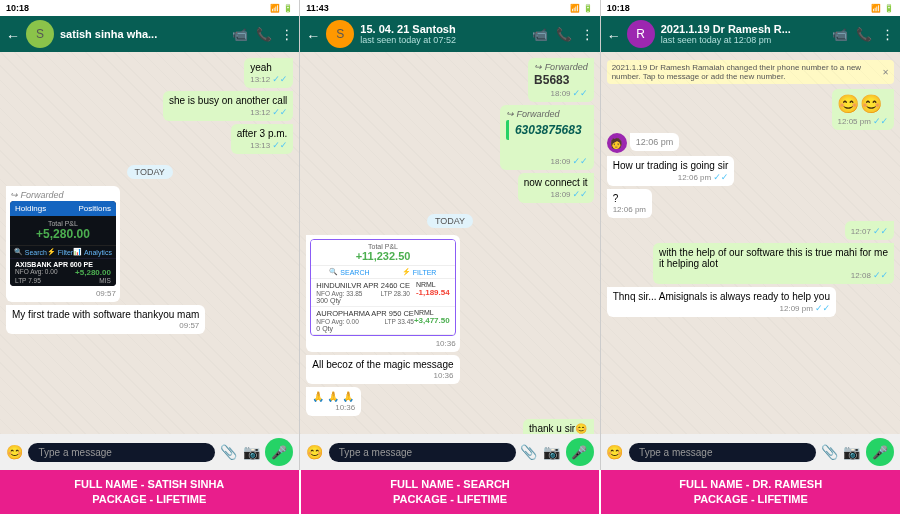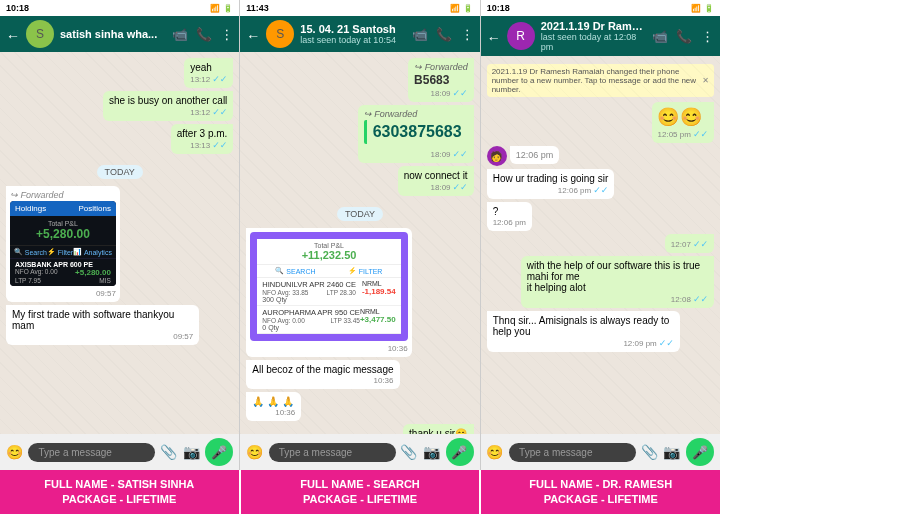--- a/index.html
+++ b/index.html
@@ -5,21 +5,21 @@
     * { margin: 0; padding: 0; box-sizing: border-box; }
     body {
       width: 900px;
       height: 514px;
       font-family: 'Segoe UI', Arial, sans-serif;
       overflow: hidden;
       background: #fff;
     }
 
     .container {
-      width: 720px;
+      width: 900px;
       height: 514px;
       display: flex;
       flex-direction: column;
     }
 
     .chats-row {
       display: flex;
       flex: 1;
       overflow: hidden;
     }
@@ -255,21 +255,21 @@
       text-align: right;
     }
 
     
     .sc2-card {
       background: #fff;
       border-radius: 4px;
       overflow: hidden;
       width: 100%;
       margin-bottom: 3px;
-      border: 7px solid #8b5cf6;
+      border: 1px solid #8b5cf6;
     }
     .sc2-card .sc2-pnl {
       text-align: center;
       padding: 3px;
       background: #fff;
     }
     .sc2-card .sc2-pnl-label { font-size: 7px; color: #666; }
     .sc2-card .sc2-pnl-val { font-size: 11px; font-weight: bold; }
     .sc2-card .sc2-actions {
       display: flex;
@@ -284,40 +284,41 @@
       border-bottom: 1px solid #f0f0f0;
     }
     .sc2-card .sc2-row-name { font-size: 7.5px; color: #333; font-weight: normal; }
     .sc2-card .sc2-row-detail { font-size: 6.5px; color: #666; display: flex; justify-content: space-between; }
     .sc2-card .sc2-row-pnl { font-size: 8px; font-weight: bold; text-align: right; }
 
     
     .phone-highlight {
       background: #dcf8c6;
       color: #075E54;
-      font-size: 16px;
+      font-size: 12px;
       font-weight: bold;
       padding: 3px 6px;
       border-left: 3px solid #25D366;
       border-radius: 2px;
-      margin-bottom: 5px;
+      margin-bottom: 16px;
+      font-style: italic;
     }
 
     
     .chat-input {
       background: #f0f0f0;
       display: flex;
       align-items: center;
       padding: 4px 6px;
       gap: 5px;
       min-height: 30px;
     }
     .chat-input .input-box {
       flex: 1;
-      background: #404040;
+      background: #0f172a;
       border-radius: 20px;
       padding: 4px 10px;
       font-size: 10px;
       color: #999;
       border: none;
     }
     .chat-input .mic-btn {
       width: 28px;
       height: 28px;
       background: #25D366;
@@ -478,21 +479,21 @@
         <div class="status-bar-right">
           <span>📶</span>
           <span>🔋</span>
         </div>
       </div>
       <div class="chat-header">
         <span class="back-arrow">←</span>
         <div class="avatar" style="background:#ff9800;">S</div>
         <div class="contact-info">
           <div class="contact-name">15. 04. 21 Santosh</div>
-          <div class="contact-status">last seen today at 10:54</div>
+          <div class="contact-status">last seen today at 07:52</div>
         </div>
         <div class="icons">
           <span>📹</span>
           <span>📞</span>
           <span>⋮</span>
         </div>
       </div>
 
       <div class="chat-body">
 

